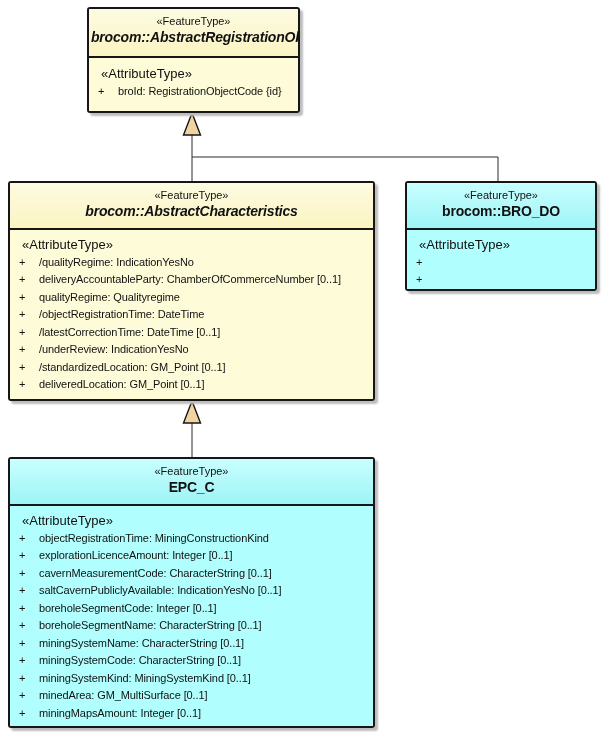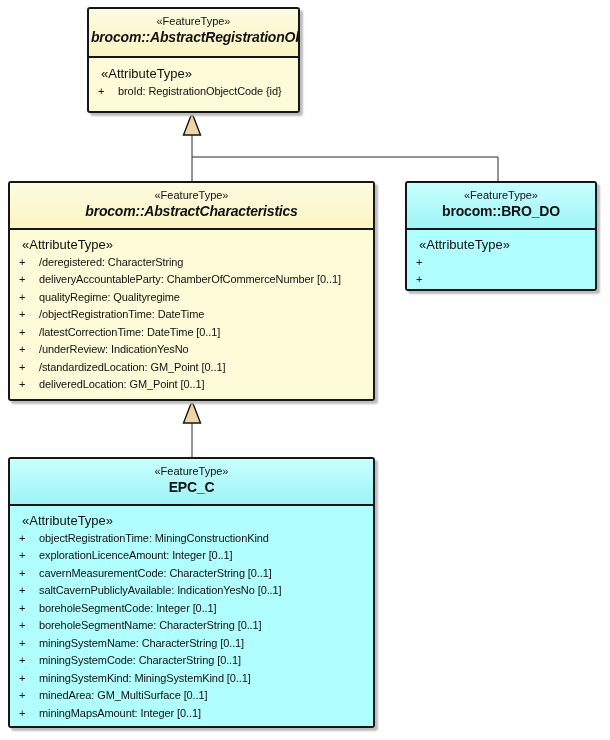--- a/index.html
+++ b/index.html
@@ -124,21 +124,21 @@
     <div class="cls-header">
       <div class="stereotype">«FeatureType»</div>
       <div class="cls-name">brocom::AbstractCharacteristics</div>
     </div>
     <div class="cls-body">
       <div class="attr-stereotype">«AttributeType»</div>
       <div>
 
       <div class="attr-row">
           <span class="attr-vis">+</span>
-          <span class="attr-text">/deregistered: CharacterString</span>
+          <span class="attr-text">/qualityRegime: IndicationYesNo</span>
         </div>
           <div class="attr-row">
           <span class="attr-vis">+</span>
           <span class="attr-text">deliveryAccountableParty: ChamberOfCommerceNumber [0..1]</span>
         </div>
           <div class="attr-row">
           <span class="attr-vis">+</span>
           <span class="attr-text">qualityRegime: Qualityregime</span>
         </div>
           <div class="attr-row">

